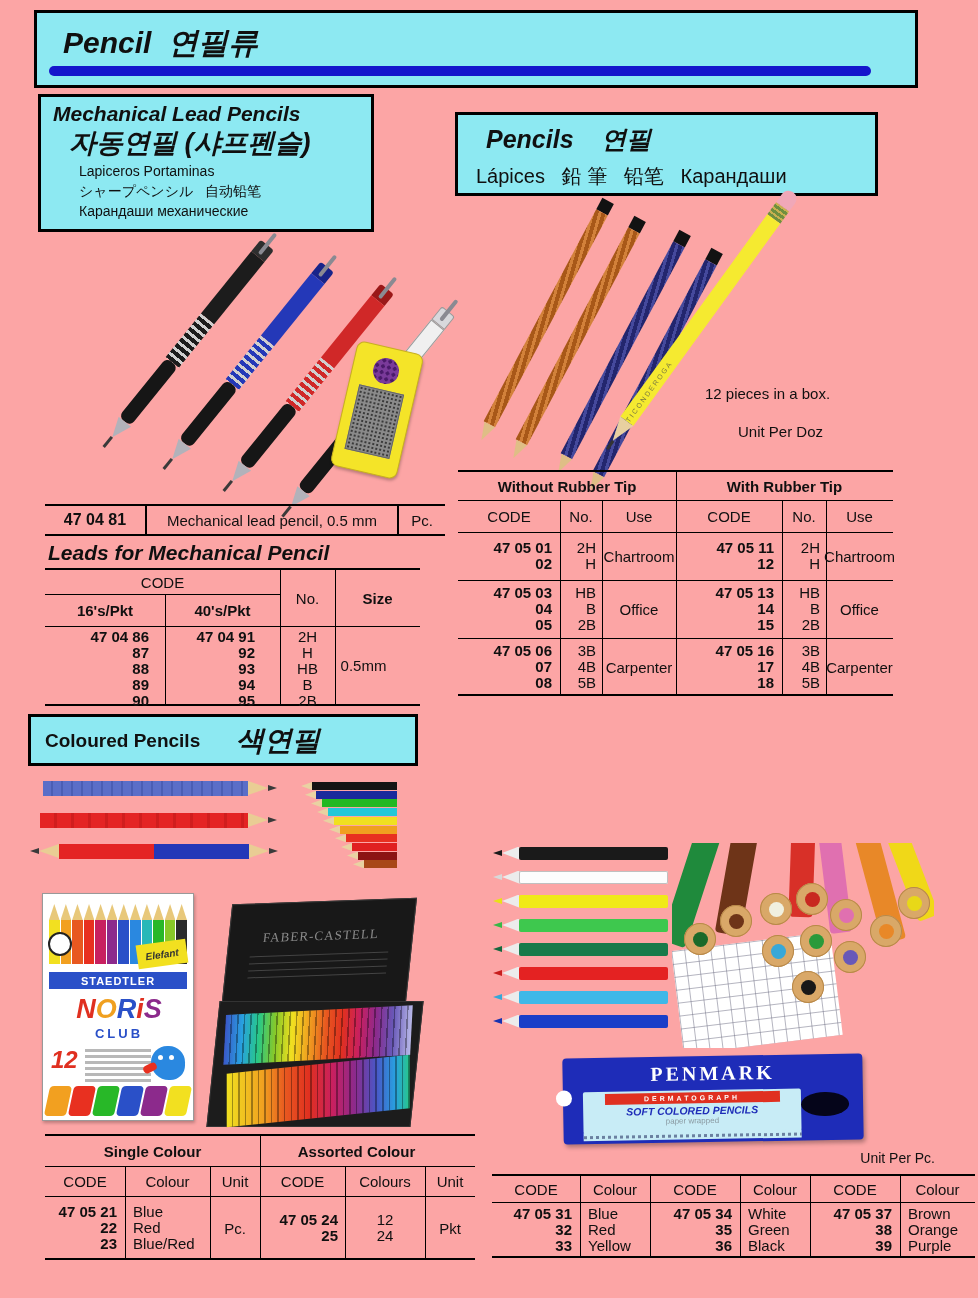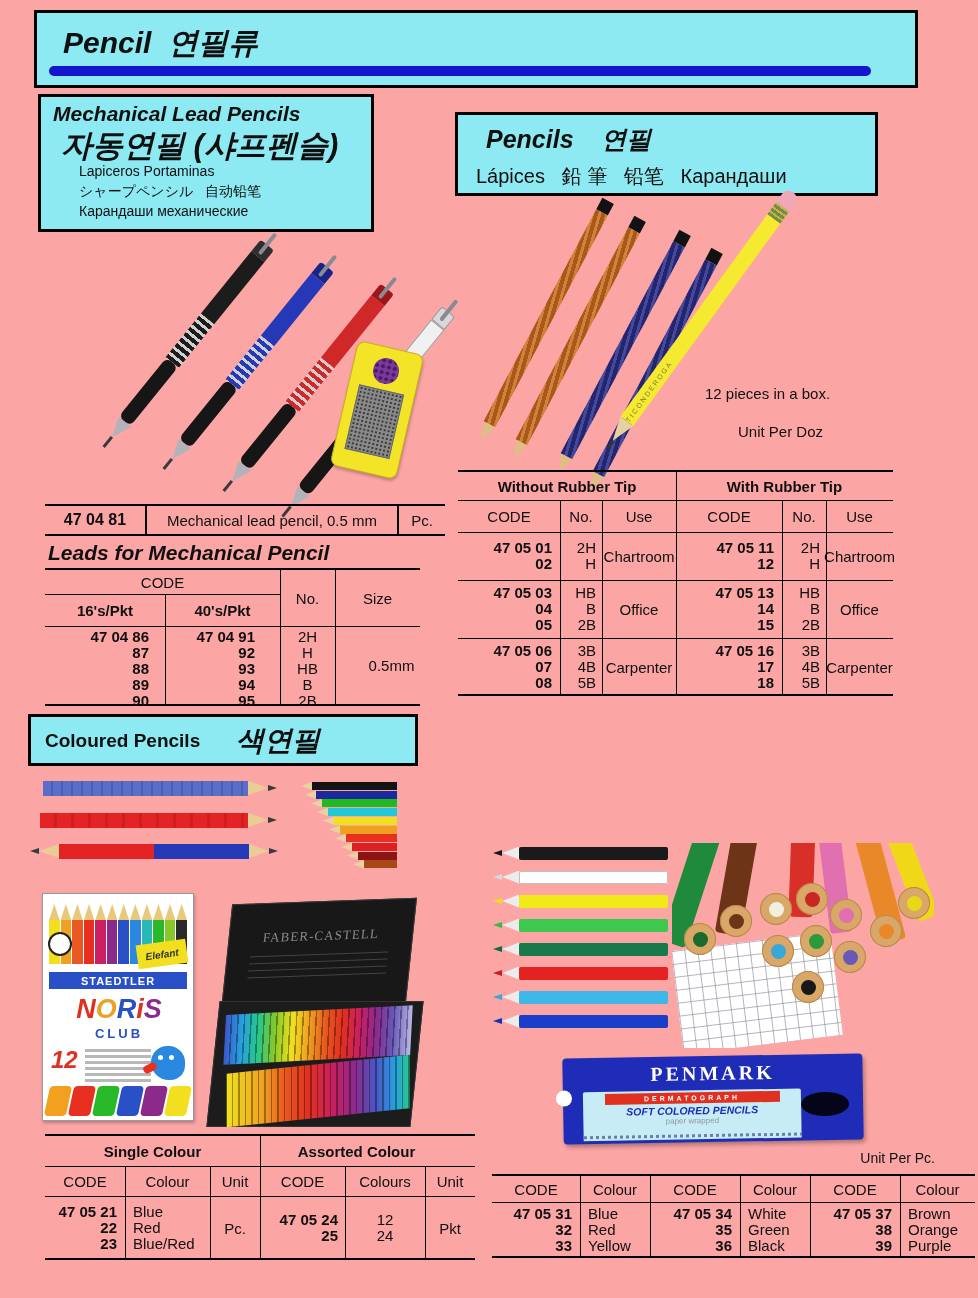--- a/index.html
+++ b/index.html
@@ -63,21 +63,21 @@
 
   <div class="abs cyanbox" style="left:34px;top:10px;width:884px;height:78px;">
     <div class="abs bi" style="left:26px;top:10px;font-size:30px;">
       <span>Pencil</span>&nbsp;&nbsp;<span>연필류</span>
     </div>
     <div class="abs" style="left:12px;bottom:9px;width:822px;height:10px;background:#1515cc;border-radius:5px;"></div>
   </div>
 
   <div class="abs cyanbox" style="left:38px;top:94px;width:336px;height:138px;">
     <div class="abs bi" style="left:12px;top:5px;font-size:21px;">Mechanical Lead Pencils</div>
-    <div class="abs bi" style="left:20px;top:28px;font-size:31px;">자동연필 (샤프펜슬)</div>
+    <div class="abs bi" style="left:28px;top:28px;font-size:27px;">자동연필 (샤프펜슬)</div>
     <div class="abs" style="left:38px;top:66px;font-size:14px;">Lapiceros Portaminas</div>
     <div class="abs" style="left:38px;top:86px;font-size:14px;"><span>シャープペンシル</span>&nbsp;&nbsp;&nbsp;<span>自动铅笔</span></div>
     <div class="abs" style="left:38px;top:106px;font-size:14px;">Карандаши механические</div>
   </div>
 
   <div class="abs cyanbox" style="left:455px;top:112px;width:423px;height:84px;">
     <div class="abs bi" style="left:28px;top:8px;font-size:25px;">
       <span>Pencils</span>&nbsp;&nbsp;&nbsp;&nbsp;<span>연필</span>
     </div>
     <div class="abs" style="left:18px;top:48px;font-size:20px;">
@@ -179,21 +179,21 @@
     <div class="line" style="left:0;top:26px;width:235px;height:1px;"></div>
     <div class="line" style="left:0;top:58px;width:375px;height:1px;"></div>
     <div class="line" style="left:0;bottom:0;width:375px;height:2px;"></div>
     <div class="line" style="left:120px;top:26px;width:1px;height:112px;"></div>
     <div class="line" style="left:235px;top:0;width:1px;height:138px;"></div>
     <div class="line" style="left:290px;top:0;width:1px;height:138px;"></div>
     <div class="cell ctr" style="left:0;top:2px;width:235px;height:24px;">CODE</div>
     <div class="cell ctr b" style="left:0;top:27px;width:120px;height:31px;">16's/Pkt</div>
     <div class="cell ctr b" style="left:120px;top:27px;width:115px;height:31px;">40's/Pkt</div>
     <div class="cell ctr" style="left:235px;top:2px;width:55px;height:56px;">No.</div>
-    <div class="cell ctr" style="left:290px;top:2px;width:85px;height:56px;">Size</div>
+    <div class="cell ctr" style="left:290px;top:2px;width:85px;height:56px;font-weight:bold;">Size</div>
     <div class="cell rt codecell" style="left:0;top:61px;width:104px;">
       <div>47 04 86</div>
         <div>87</div>
         <div>88</div>
         <div>89</div>
         <div>90</div>
     </div>
     <div class="cell rt codecell" style="left:120px;top:61px;width:90px;">
       <div>47 04 91</div>
         <div>92</div>
@@ -201,21 +201,21 @@
         <div>94</div>
         <div>95</div>
     </div>
     <div class="cell" style="left:235px;top:61px;width:55px;text-align:center;line-height:16px;">
       <div>2H</div>
         <div>H</div>
         <div>HB</div>
         <div>B</div>
         <div>2B</div>
     </div>
-    <div class="cell ctr" style="left:304px;top:58px;width:85px;height:78px;">0.5mm</div>
+    <div class="cell ctr" style="left:276px;top:58px;width:85px;height:78px;">0.5mm</div>
   </div>
 
   <div class="abs" style="left:458px;top:470px;width:435px;height:226px;">
     <div class="line" style="left:0;top:0;width:435px;height:2px;"></div>
     <div class="line" style="left:0;top:30px;width:435px;height:1px;"></div>
     <div class="line" style="left:0;top:62px;width:435px;height:1px;"></div>
     <div class="line" style="left:0;top:110px;width:435px;height:1px;"></div>
     <div class="line" style="left:0;top:168px;width:435px;height:1px;"></div>
     <div class="line" style="left:0;bottom:0;width:435px;height:2px;"></div>
     <div class="line" style="left:102px;top:30px;width:1px;height:196px;"></div>

